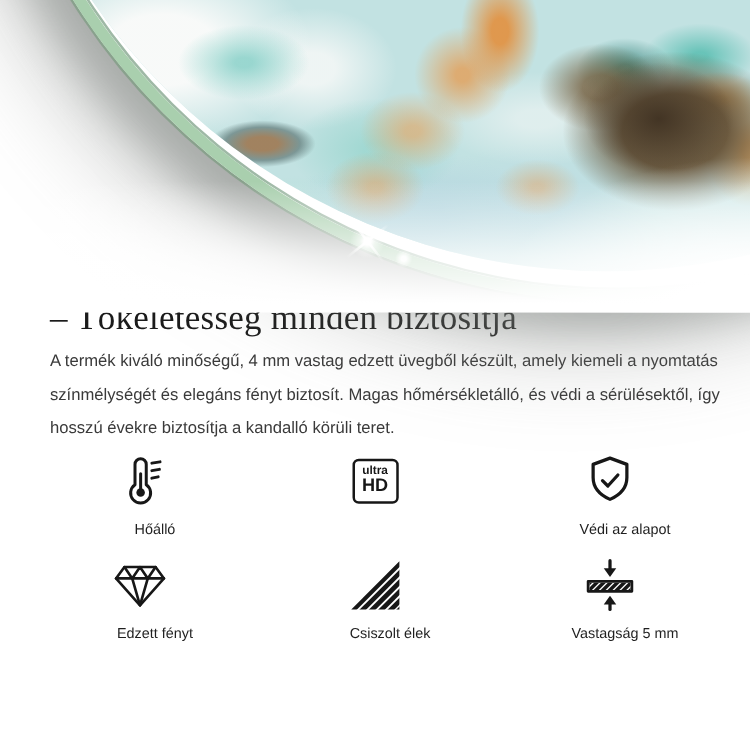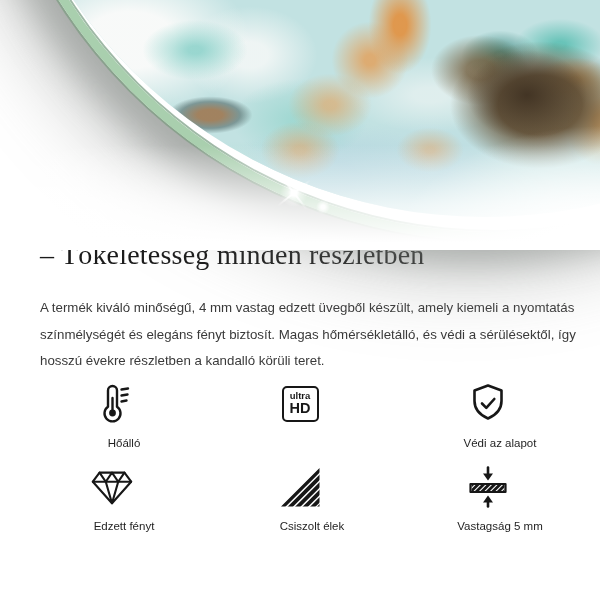--- a/index.html
+++ b/index.html
@@ -84,21 +84,21 @@
 
   
   .content { padding: 0 40px; }
 
   h1.title {
     margin: 0; font-family: "Liberation Serif", "DejaVu Serif", serif;
     font-weight: 400; font-size: 28px; line-height: 37px;
     color: #1b1b1b; letter-spacing: 0.2px;
   }
   .desc {
-    margin-top: 22px;
+    margin-top: 3px;
     font-size: 13.3px; line-height: 26.5px; color: #3a3a3a;
     white-space: nowrap;
   }
 
   
   .features {
     margin: 6px -22px 0 -22px;
     display: grid;
     grid-template-columns: 1fr 1fr 1fr;
     row-gap: 14px;
@@ -127,27 +127,27 @@
     <div class="pattern"></div>
     <div class="glass-rim"></div>
     <div class="hero-fade"></div>
     <div class="sparkle"></div>
     <div class="sparkle-small"></div>
   </div>
 
   <div class="content">
 
     <h1 class="title">
-      <div>– Tökéletesség minden részletben</div>
+      <div>– Tökéletesség minden biztosítja</div>
     </h1>
 
     <div class="desc">
       <div>A termék kiváló minőségű, 4 mm vastag edzett üvegből készült, amely kiemeli a nyomtatás</div>
       <div>színmélységét és elegáns fényt biztosít. Magas hőmérsékletálló, és védi a sérülésektől, így</div>
-      <div>hosszú évekre részletben a kandalló körüli teret.</div>
+      <div>hosszú évekre biztosítja a kandalló körüli teret.</div>
     </div>
 
     <div class="features">
 
       <div class="feature">
         <div class="ficon">
           <svg class="icon" width="44" height="44" viewBox="0 0 44 44">
             <path d="M18,24.8 V8.5 a4.5,4.5 0 0 1 9,0 V24.8 a8,8 0 1 1 -9,0 Z"></path>
             <circle cx="22.5" cy="31" r="3.4" fill="#171717" stroke="none"></circle>
             <line x1="22.5" y1="29" x2="22.5" y2="16"></line>

